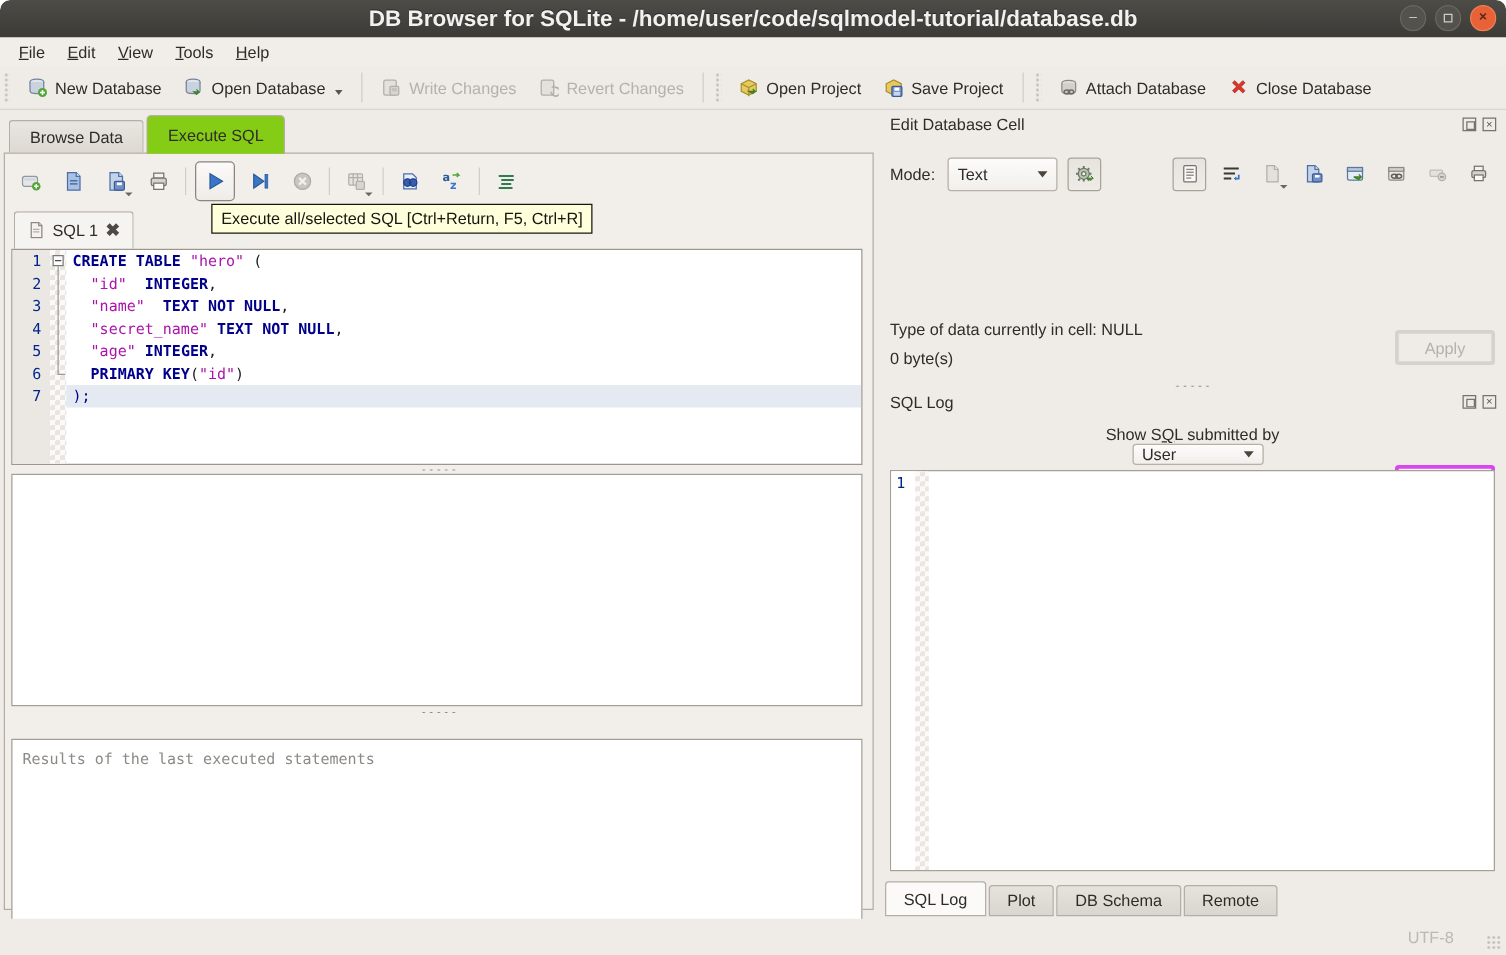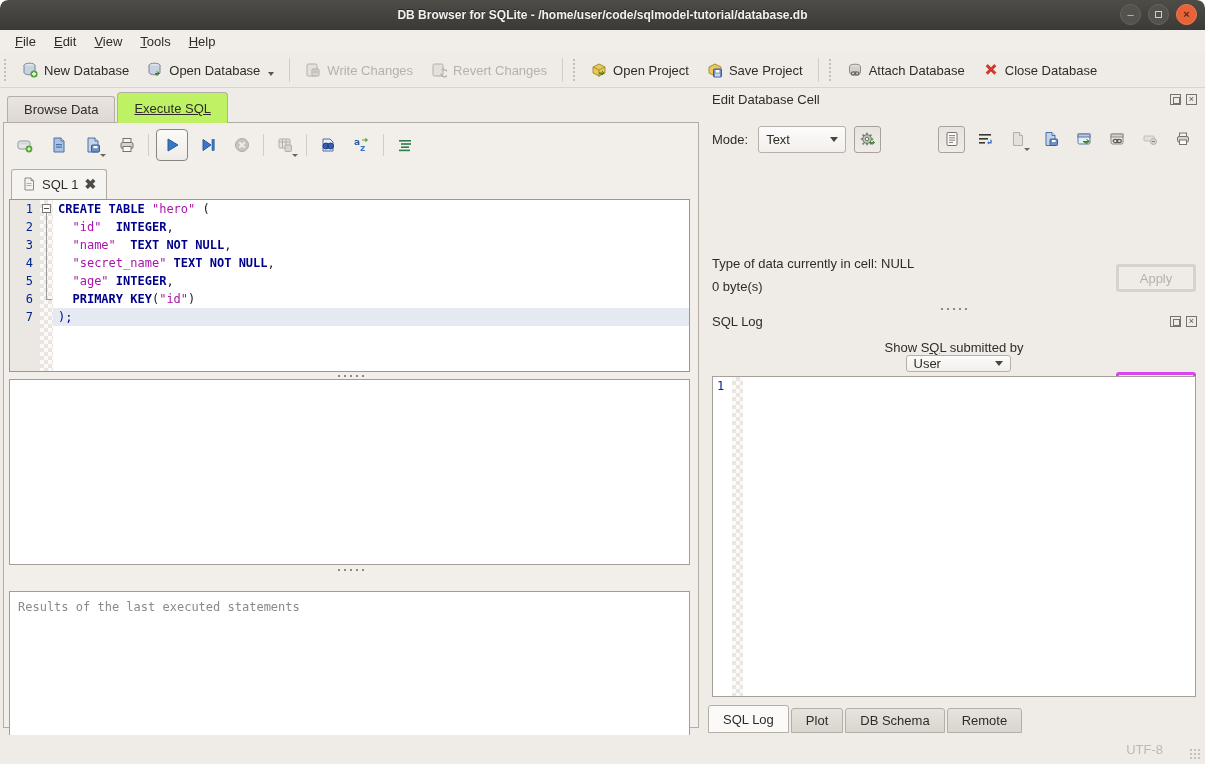--- a/index.html
+++ b/index.html
@@ -3,21 +3,21 @@
 <meta charset="utf-8">
 <style>
   * { margin:0; padding:0; box-sizing:border-box; }
   html,body { width:1205px; height:764px; font-family:"Liberation Sans", sans-serif; font-size:13px; color:#2f2c28; }
   .window { position:relative; width:1205px; height:764px; background:#efebe7; border-radius:8px 8px 0 0; overflow:hidden; }
 
   
   .titlebar { position:absolute; top:0; left:0; right:0; height:30px;
     background:linear-gradient(#4d4c47,#3b3a36); border-radius:8px 8px 0 0;
     display:flex; align-items:center; justify-content:center; }
-  .titlebar .title { color:#f2f1ef; font-weight:bold; font-size:12px; text-shadow:0 -1px 0 #262522; }
+  .titlebar .title { color:#f2f1ef; font-weight:bold; font-size:18px; text-shadow:0 -1px 0 #262522; }
   .win-controls { position:absolute; right:8px; top:4px; display:flex; gap:7px; }
   .wbtn { width:21px; height:21px; border-radius:50%; background:#54524c; border:1px solid #686660;
     display:flex; align-items:center; justify-content:center; color:#cfcdc9; font-size:11px; line-height:1; cursor:default; }
   .wbtn.close { background:#e96136; border-color:#ef8054; color:#58291a; font-weight:bold; }
   .wbtn .sq { width:7px; height:7px; border:1.5px solid #cfcdc9; }
 
   
   .menubar { position:absolute; top:30px; left:0; right:0; height:23px; background:#f1eeea;
     display:flex; align-items:center; padding-left:6px; }
   .menu-item { padding:2px 9px; }
@@ -36,21 +36,21 @@
 
   
   .main { position:absolute; top:88px; left:0; right:0; height:647px; }
   .left-panel  { position:absolute; left:0; top:0; width:702px; height:647px; }
   .right-panel { position:absolute; left:702px; right:0; top:0; height:647px; }
 
   
   .main-tabs { position:absolute; top:4px; left:7px; display:flex; align-items:flex-end; height:31px; }
   .mtab { padding:5px 16px 6px; background:linear-gradient(#e9e5e0,#ddd8d2); border:1px solid #b5aea6;
     border-bottom:none; margin-right:2px; border-radius:3px 3px 0 0; height:27px; }
-  .mtab.active { background:#bef264; height:31px; padding-top:8px; position:relative; z-index:3; border-radius:4px 4px 0 0;text-decoration:underline; }
+  .mtab.active { background:#84cc16; height:31px; padding-top:8px; position:relative; z-index:3; border-radius:4px 4px 0 0; }
 
   .tab-content { position:absolute; top:34px; left:3px; right:3px; height:606px;
     border:1px solid #b3aca4; background:#f2efeb; }
 
   
   .sql-toolbar { position:absolute; top:3px; left:4px; height:38px; display:flex; align-items:center; }
   .sqltb-btn { width:28px; height:28px; display:flex; align-items:center; justify-content:center; margin:0 3px; position:relative;}
   .sqltb-btn.hovered { border:1px solid #8a867f; border-radius:4px; background:linear-gradient(#fbfaf8,#efece8); width:32px; height:32px; }
   .sqltb-sep { width:1px; height:22px; background:#d2cdc6; margin:0 4px; }
   .mini-caret { position:absolute; right:1px; bottom:2px; border-left:3px solid transparent; border-right:3px solid transparent; border-top:3.5px solid #6a665f; }
@@ -386,20 +386,21 @@
                 <svg viewBox="0 0 18 18" width="18" height="18">
                   <rect x="3" y="4" width="12" height="1.6" fill="#2f7d4f"></rect>
                   <rect x="5" y="7.2" width="10" height="1.6" fill="#2f7d4f"></rect>
                   <rect x="5" y="10.4" width="8" height="1.6" fill="#2f7d4f"></rect>
                   <rect x="3" y="13.6" width="11" height="1.6" fill="#2f7d4f"></rect>
                 </svg>
               </span>
           </div>
         </div>
 
+        <div class="tooltip">Execute all/selected SQL [Ctrl+Return, F5, Ctrl+R]</div>
 
         <div class="editor-tabs">
           <div class="etab">
             <span>
                 <svg viewBox="0 0 14 14" width="14" height="14">
                   <path d="M3 1h6l2.5 2.5V13H3z" fill="#f4f2ef" stroke="#8d8984"></path>
                   <path d="M9 1v2.5h2.5" fill="#e0ddd8" stroke="#8d8984"></path>
                   <rect x="4.5" y="6" width="5" height="1" fill="#b2aea9"></rect>
                   <rect x="4.5" y="8" width="5" height="1" fill="#b2aea9"></rect>
                 </svg>

